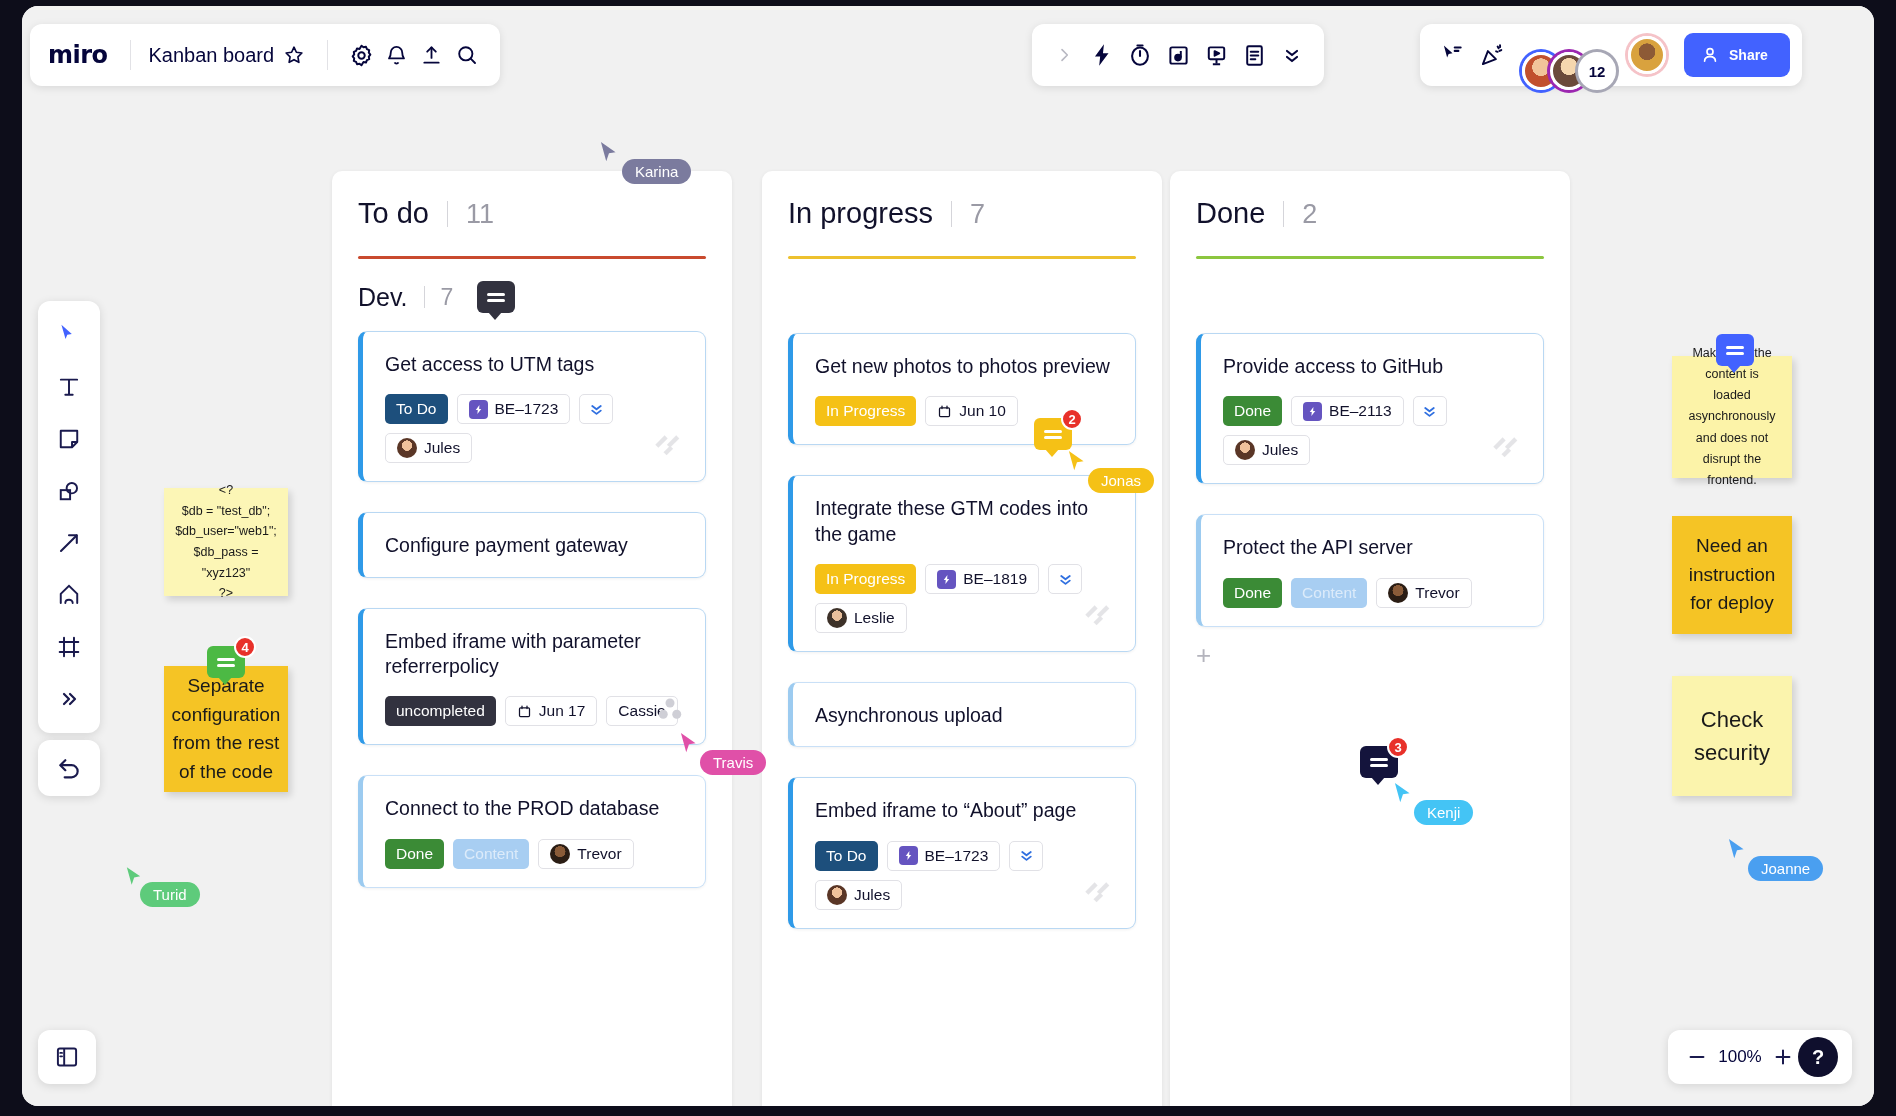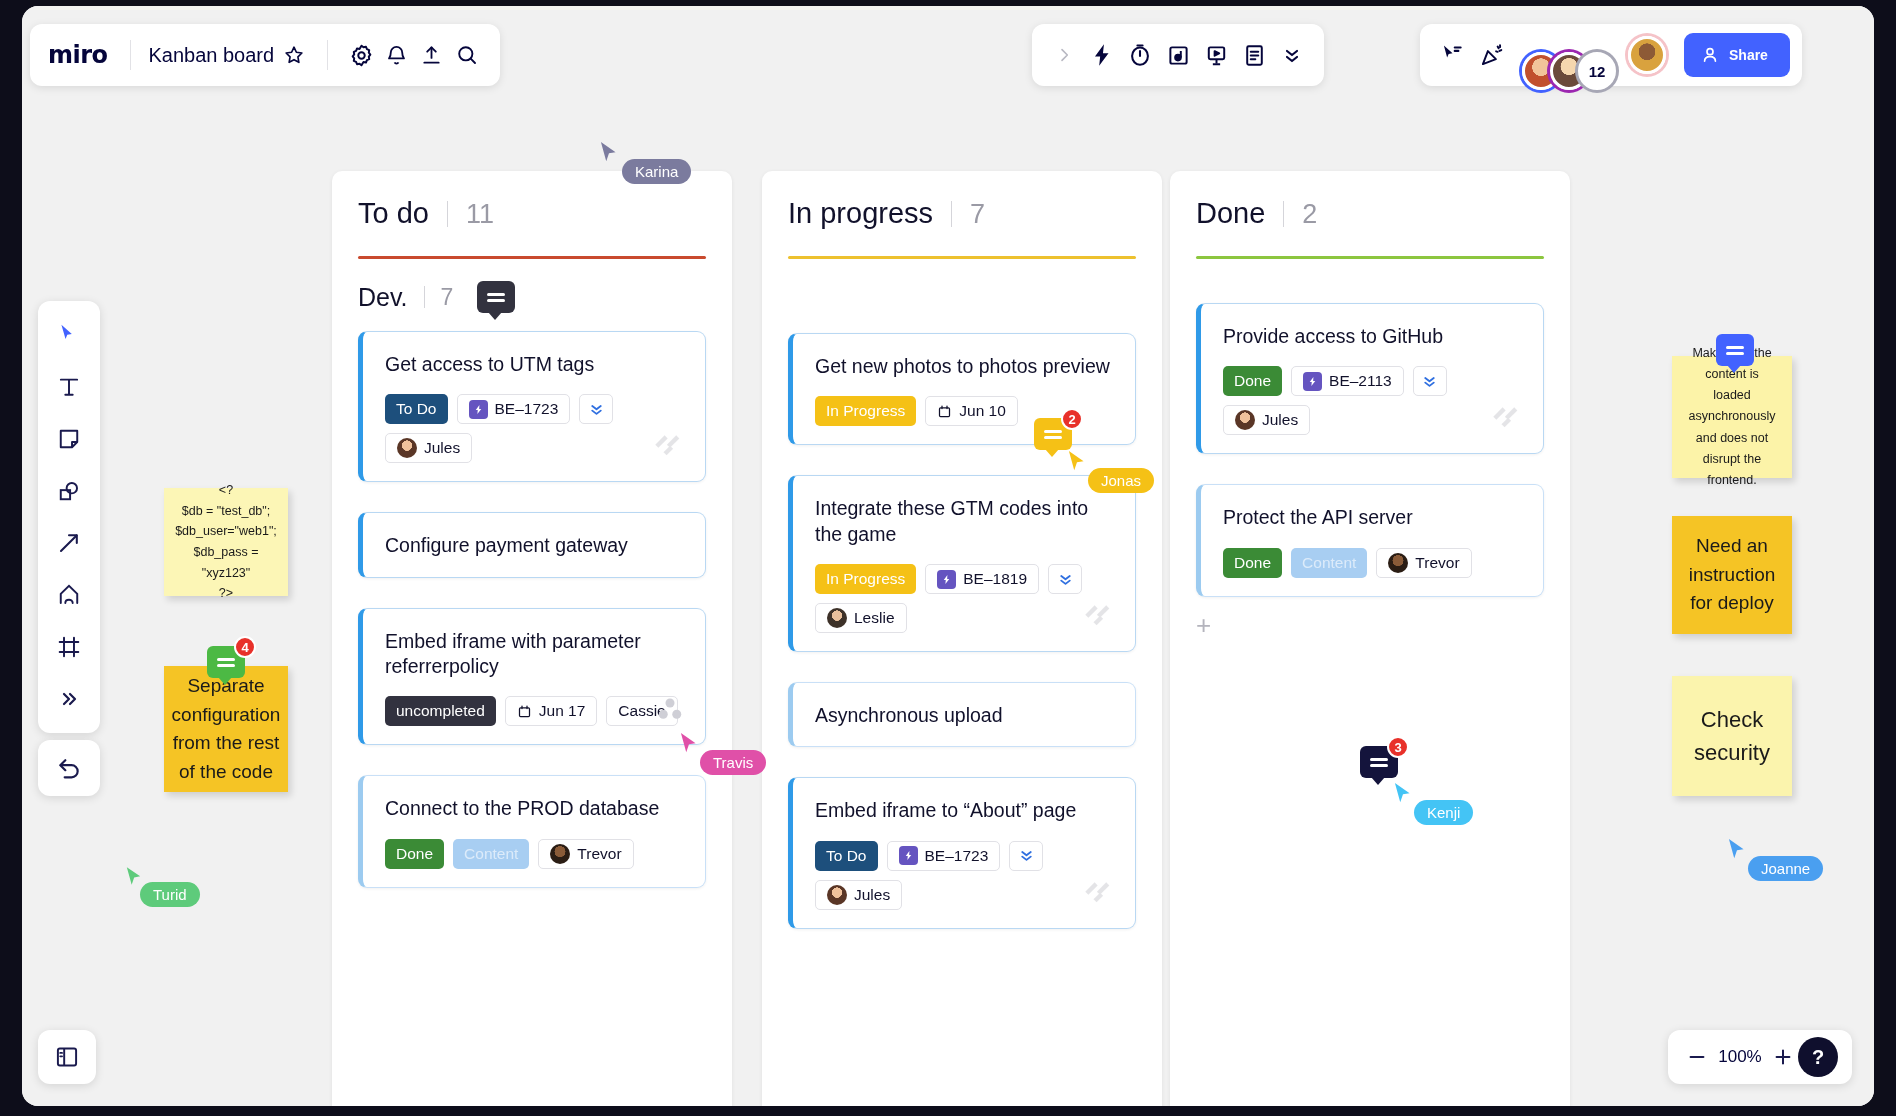--- a/index.html
+++ b/index.html
@@ -601,21 +601,21 @@
 
   <div class="column" id="col-done">
     <div class="col-head">
       <div class="col-head-row">
         <span class="col-title">Done</span>
         <span class="col-sep"></span>
         <span class="col-count">2</span>
       </div>
       <div class="col-rule" style="background:#8cc63f"></div>
     </div>
-    <div class="cards" style="padding-top:44px">
+    <div class="cards" style="padding-top:74px">
       <div class="card">
         <div class="card-title">Provide access to GitHub</div>
         <div class="chips">
           <span class="chip done">Done</span>
           <span class="chip outline">
             <span class="jira-sq">
               <svg width="11" height="11" viewBox="0 0 24 24" fill="#fff">
                   <path d="M14 2L6 13h4.4L9.6 22 18 11h-4.6z"></path>
                 </svg>
             </span>

